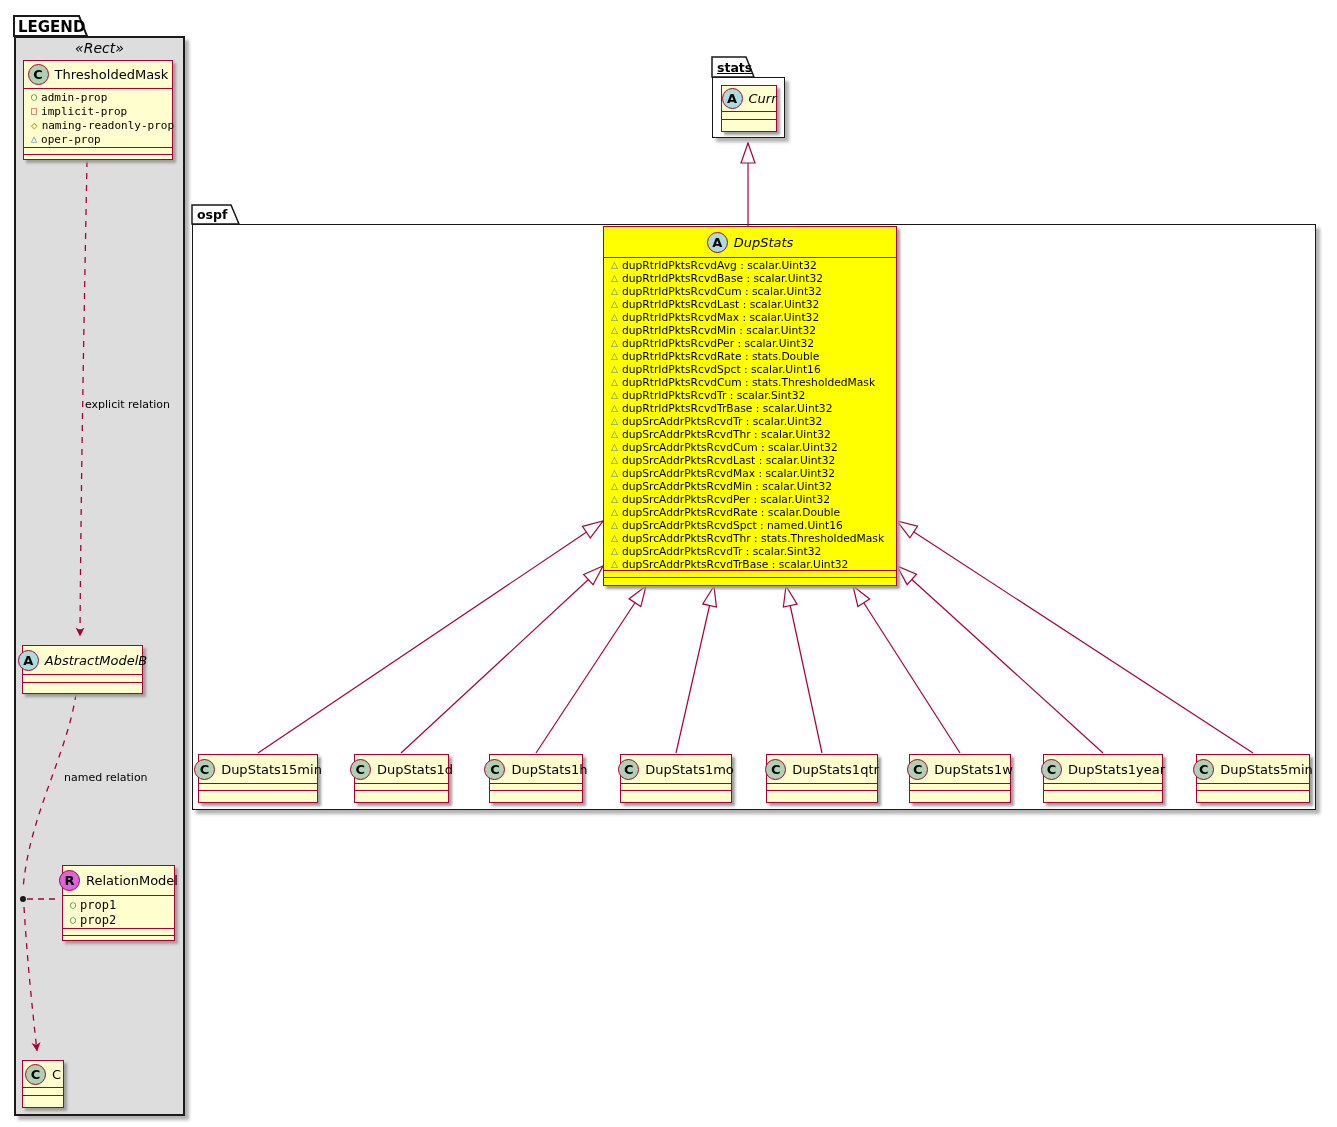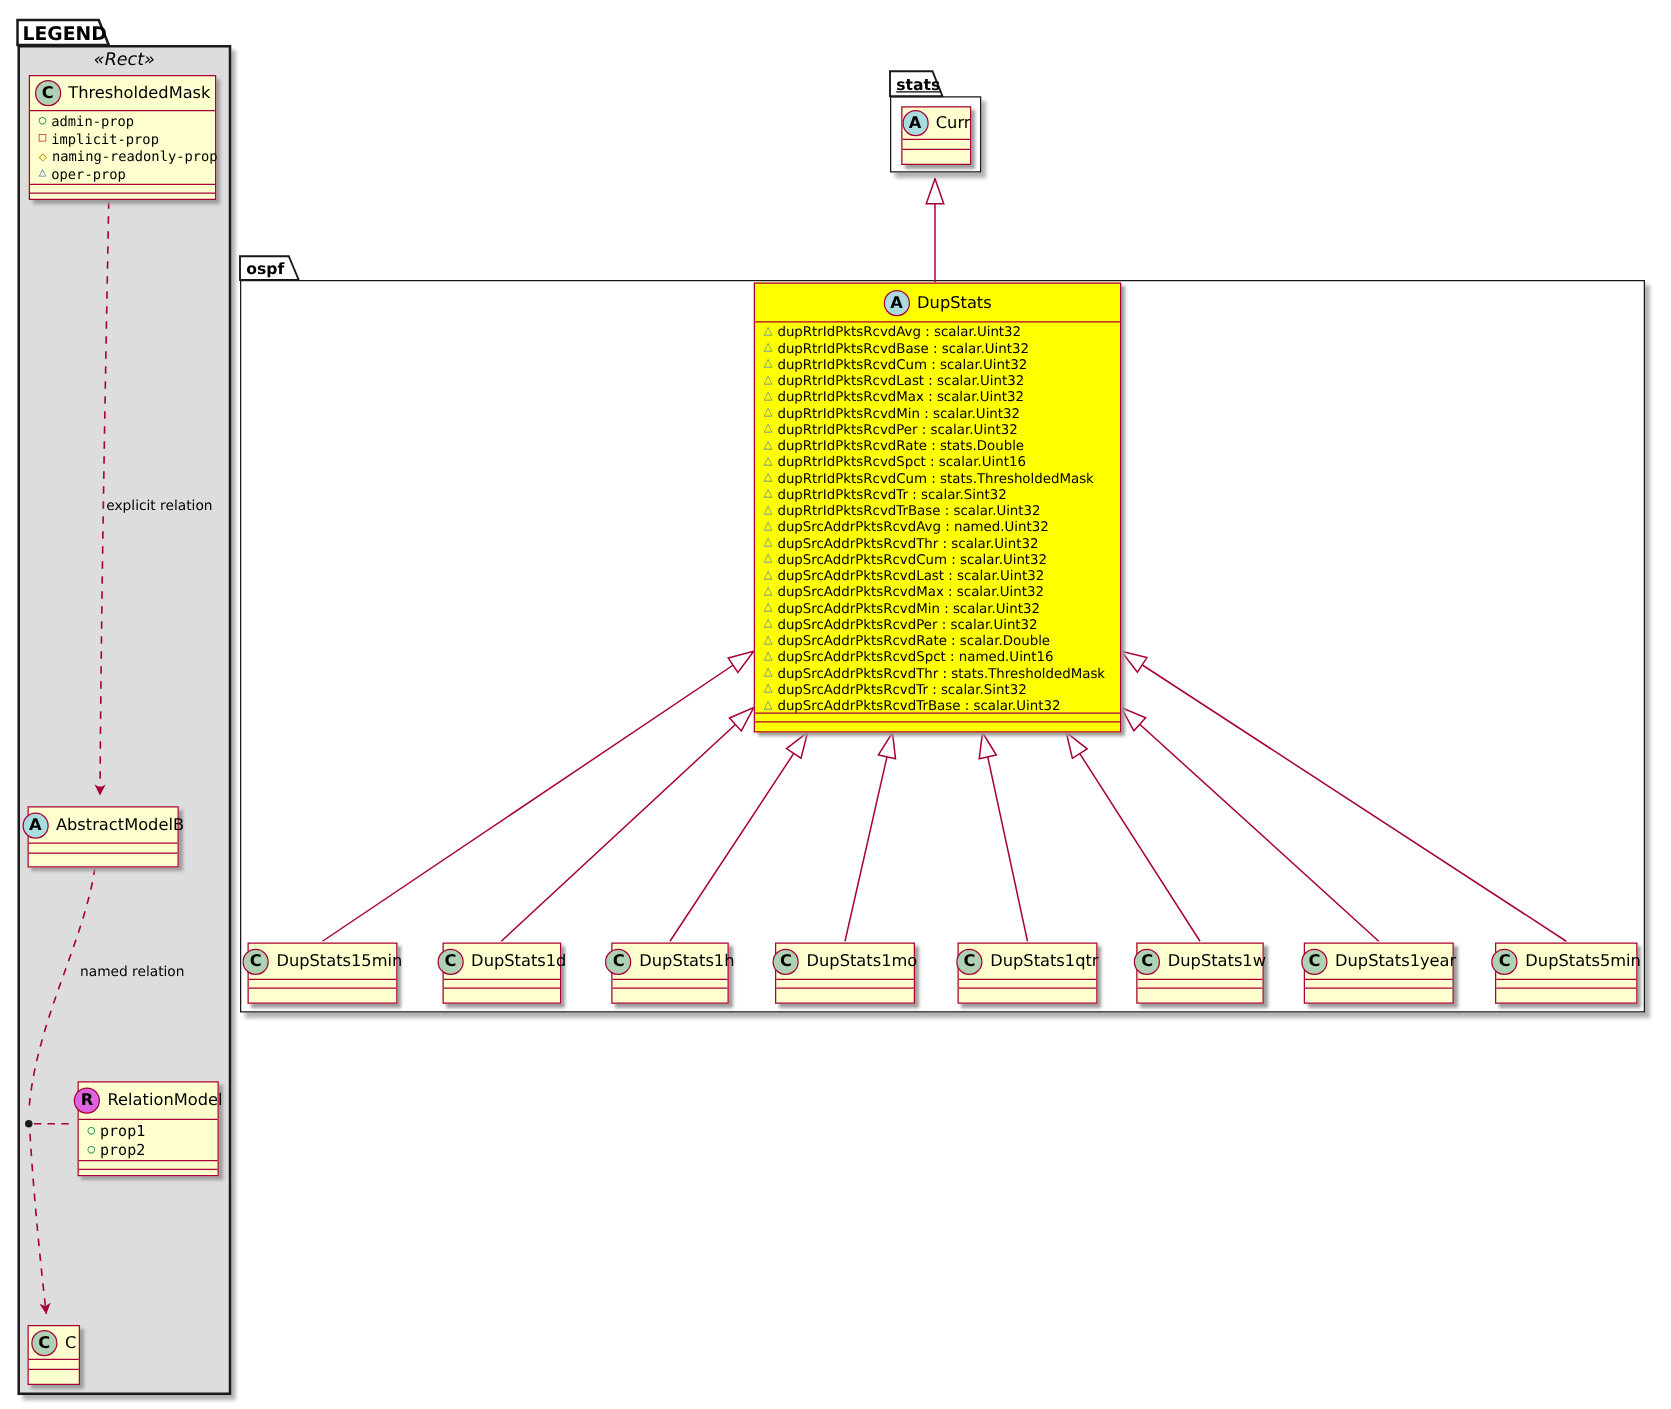--- a/index.html
+++ b/index.html
@@ -31,21 +31,21 @@
   .explicit-label { left:85px; top:398px; }
   .named-label    { left:64px; top:771px; }
 
   
   .cls { position:absolute; z-index:3; background:#FEFECE; border:1.5px solid #A80036;
          box-shadow:3px 3px 2.5px #9e9e9e; }
   .cls.hl { background:#FFFF00; }
   .cls-title { display:flex; align-items:center; justify-content:center; gap:6px;
                border-bottom:1.5px solid #A80036; }
   .cls-name { font-size:13px; }
-  .cls-name.abs { }
+  .cls-name.abs { font-style:italic; }
   .spot { width:21px; height:21px; border-radius:50%; border:1px solid #A80036;
           display:flex; align-items:center; justify-content:center;
           font-weight:bold; font-size:13px; flex:0 0 auto; }
   .spot-c { background:#ADD1B2; }
   .spot-a { background:#A9DCDF; }
   .spot-r { background:#DE63DE; }
   .sec-thin { height:7px; border-top:1.5px solid #A80036; }
   .sec-thin.first { border-top:none; }
 
   
@@ -264,21 +264,21 @@
         <div class="attr-row">
         <span class="mini-icon">△</span>
         <span>dupRtrIdPktsRcvdTr : scalar.Sint32</span>
       </div>
         <div class="attr-row">
         <span class="mini-icon">△</span>
         <span>dupRtrIdPktsRcvdTrBase : scalar.Uint32</span>
       </div>
         <div class="attr-row">
         <span class="mini-icon">△</span>
-        <span>dupSrcAddrPktsRcvdAvg : named.Uint32</span>
+        <span>dupSrcAddrPktsRcvdTr : scalar.Uint32</span>
       </div>
         <div class="attr-row">
         <span class="mini-icon">△</span>
         <span>dupSrcAddrPktsRcvdThr : scalar.Uint32</span>
       </div>
         <div class="attr-row">
         <span class="mini-icon">△</span>
         <span>dupSrcAddrPktsRcvdCum : scalar.Uint32</span>
       </div>
         <div class="attr-row">

